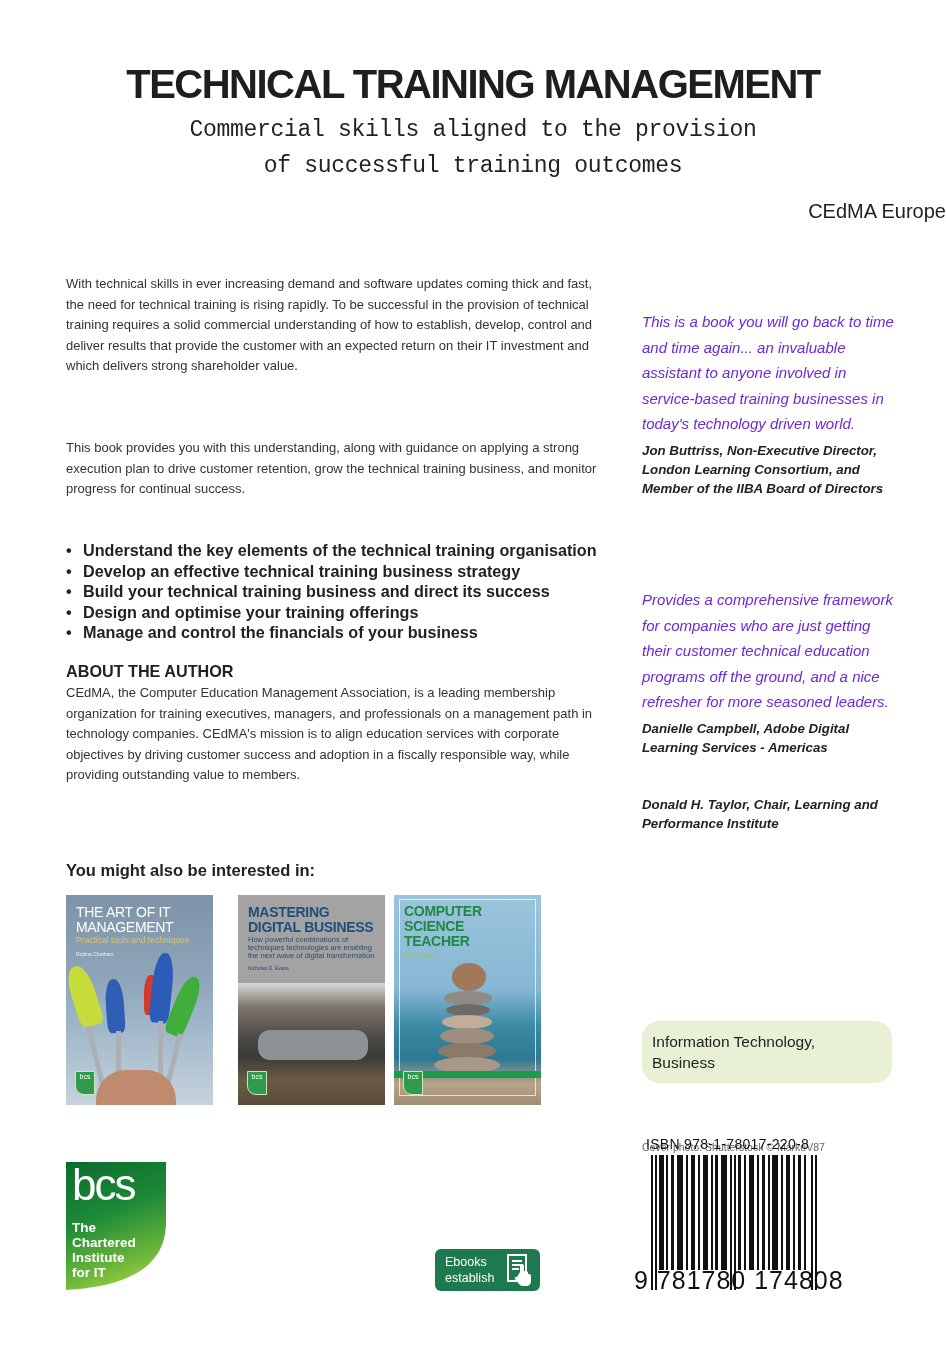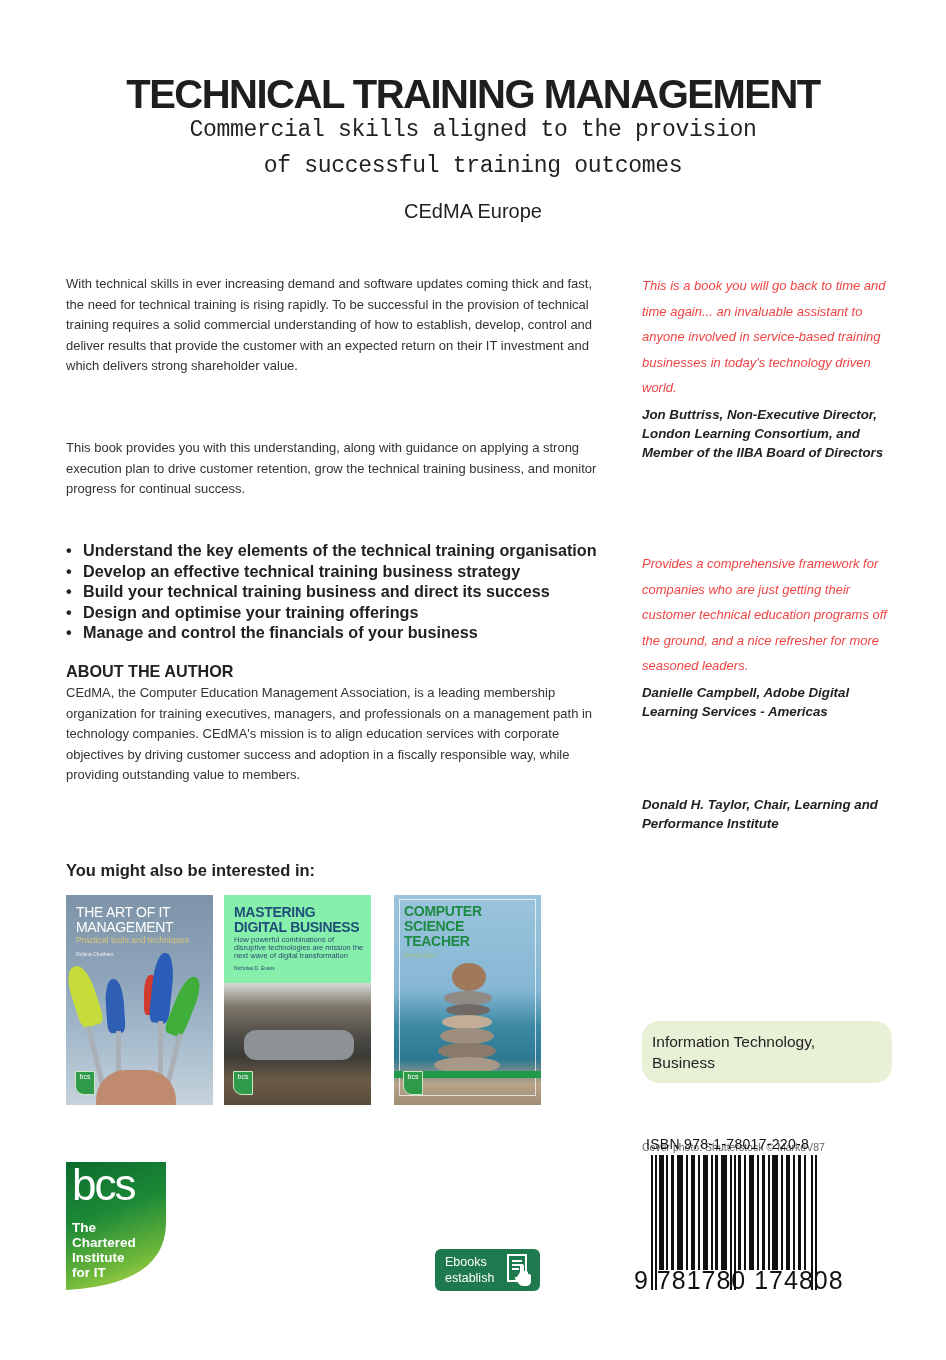--- a/index.html
+++ b/index.html
@@ -1,32 +1,32 @@
 <!DOCTYPE html>
 <html><head>
 <meta charset="utf-8">
 <style>
   html, body { margin: 0; padding: 0; background: #ffffff; }
   body { width: 946px; height: 1360px; position: relative; overflow: hidden; font-family: "DejaVu Sans", sans-serif; color: #222; }
   .abs { position: absolute; }
-  .title { left: 0; width: 946px; top: 72px; text-align: center; font-family: "Liberation Sans", sans-serif; font-weight: bold; font-size: 40px; letter-spacing: -1.5px; color: #1e1e1e; }
+  .title { left: 0; width: 946px; top: 62px; text-align: center; font-family: "Liberation Sans", sans-serif; font-weight: bold; font-size: 40px; letter-spacing: -1.5px; color: #1e1e1e; }
   .subtitle { left: 0; width: 946px; top: 112px; text-align: center; font-family: Liberation Mono, monospace; font-size: 23px; line-height: 36px; color: #222; letter-spacing: -0.3px; }
-  .author { left: 0; width: 946px; top: 200px; text-align: center; font-family: "Liberation Sans", sans-serif; font-size: 20px; color: #222; }
+  .author { left: 0; width: 946px; top: 200px; text-align: right; font-family: "Liberation Sans", sans-serif; font-size: 20px; color: #222; }
   .body { left: 66px; width: 540px; font-family: "Liberation Sans", sans-serif; font-size: 13px; line-height: 20.6px; color: #333; }
   .p1 { top: 274px; }
   .p2 { top: 438px; }
   .bullets { left: 66px; top: 540px; width: 560px; margin: 0; padding: 0; list-style: none; font-family: "Liberation Sans", sans-serif; font-size: 16.2px; line-height: 20.6px; font-weight: bold; color: #222; }
   .bullets li { position: relative; padding-left: 17px; white-space: nowrap; }
   .bullets li::before { content: "•"; position: absolute; left: 0; }
   .about-h { left: 66px; top: 662px; font-family: "Liberation Sans", sans-serif; font-weight: bold; font-size: 16.2px; color: #222; }
   .about { top: 683px; }
   .interested { left: 66px; top: 861px; font-family: "Liberation Sans", sans-serif; font-weight: bold; font-size: 16.5px; color: #222; }
   .cover { top: 895px; width: 147px; height: 210px; overflow: hidden; }
   .cover1 { left: 66px; background: linear-gradient(180deg,#7e93a8 0%,#8ea5ba 40%,#a7bccd 70%,#c6d3dc 100%); }
-  .cover2 { left: 224px; background: #86efac; }
+  .cover2 { left: 238px; background: #a3a3a3; }
   .cover3 { left: 394px; background: linear-gradient(180deg,#9cc4dc 0%,#86b7d4 45%,#3d8aa5 62%,#2d7892 78%,#b9a488 90%,#9e8c75 100%); }
   .cv-title { position: absolute; left: 10px; top: 10px; font-family: "Liberation Sans", sans-serif; font-size: 14px; line-height: 15px; font-weight: normal; letter-spacing: -0.3px; }
   .cover1 .cv-title { color: #ffffff; }
   .cover2 .cv-title { color: #1f4e79; font-weight: bold; top: 10px; }
   .cover3 .cv-title { color: #1d8a44; font-weight: bold; top: 9px; }
   .cv-sub { position: absolute; left: 10px; font-family: "Liberation Sans", sans-serif; font-size: 7.5px; line-height: 8px; }
   .cover1 .cv-sub { top: 41px; color: #d8c57a; font-size: 8.5px; }
   .cover2 .cv-sub { top: 41px; color: #2e4c6e; width: 130px; }
   .cv-auth { position: absolute; left: 10px; font-family: "Liberation Sans", sans-serif; font-size: 5px; color: #eee; }
   .cover1 .cv-auth { top: 56px; }
@@ -40,21 +40,21 @@
   .c4 { left: 78px; top: 80px; width: 14px; height: 40px; background: #d23a2e; }
   .c5 { left: 108px; top: 80px; width: 20px; height: 62px; background: #3fae3a; transform: rotate(22deg); }
   .stick { position: absolute; background: #aab0b5; width: 5px; }
   .hands { position: absolute; left: 30px; top: 175px; width: 80px; height: 40px; background: #c08a6e; border-radius: 30px 30px 0 0; }
   .photo2 { position: absolute; left: 0; top: 88px; width: 147px; height: 122px; background: linear-gradient(180deg,#d9d9d9 0%,#7b7468 20%,#4c4a45 45%,#3b3a36 60%,#6b5b45 80%,#5a4c3c 100%); }
   .car { position: absolute; left: 20px; top: 135px; width: 110px; height: 30px; background: #8c9296; border-radius: 12px; }
   .stones { position: absolute; left: 52px; width: 44px; border-radius: 50%; }
   .cv3-band { position: absolute; left: 0; top: 176px; width: 147px; height: 7px; background: #1f9a49; }
   .cv3-frame { position: absolute; left: 5px; top: 4px; width: 135px; height: 195px; border: 1px solid rgba(255,255,255,0.7); }
   .quotes { left: 642px; width: 260px; }
-  .quote { font-family: "Liberation Sans", sans-serif; font-style: italic; font-size: 13px; line-height: 25.5px; color: #ef4444; }
+  .quote { font-family: "Liberation Sans", sans-serif; font-style: italic; font-size: 15px; line-height: 25.5px; color: #6d28d9; margin-top: 36px; }
   .attrib { font-family: "Liberation Sans", sans-serif; font-style: italic; font-weight: bold; font-size: 13.3px; line-height: 19px; color: #222; margin-top: 4px; }
   .q1 { top: 273px; }
   .q2 { top: 551px; }
   .q3 { top: 791px; }
   .subject { left: 642px; top: 1021px; width: 250px; height: 62px; background: #e8f0d6; border-radius: 17px; }
   .subject span { position: absolute; left: 10px; top: 10px; font-family: "Liberation Sans", sans-serif; font-size: 15.5px; line-height: 21px; color: #222; }
   .credit { left: 642px; top: 1093px; font-family: "Liberation Sans", sans-serif; font-size: 10.5px; color: #666; margin-top: 48px; }
   .isbn { left: 646px; top: 1136px; font-family: "Liberation Sans", sans-serif; font-size: 14px; color: #111; letter-spacing: 0.3px; }
   .barcode { left: 651px; top: 1155px; width: 170px; height: 135px; }
   .barnum { left: 634px; top: 1266px; font-family: "Liberation Sans", sans-serif; font-size: 25px; color: #111; letter-spacing: 1px; background: transparent; }
@@ -111,21 +111,21 @@
   <div class="cv-bcs">bcs</div>
 </div>
 
 <div class="abs cover cover2">
   <div class="photo2"></div>
   <div class="car"></div>
   <div class="cv-title">
     <div>MASTERING</div>
     <div>DIGITAL BUSINESS</div>
   </div>
-  <div class="cv-sub">How powerful combinations of disruptive technologies are mission the next wave of digital transformation</div>
+  <div class="cv-sub">How powerful combinations of techniques technologies are enabling the next wave of digital transformation</div>
   <div class="cv-auth">Nicholas D. Evans</div>
   <div class="cv-bcs">bcs</div>
 </div>
 
 <div class="abs cover cover3">
   <div class="cv3-frame"></div>
   <div class="stones" style="left:58px;top:68px;width:34px;height:28px;background:#a0785a;"></div>
   <div class="stones" style="left:50px;top:96px;width:48px;height:14px;background:#8f8a84;"></div>
   <div class="stones" style="left:52px;top:109px;width:44px;height:12px;background:#6f6a66;"></div>
   <div class="stones" style="left:48px;top:120px;width:50px;height:14px;background:#c2ae98;"></div>

